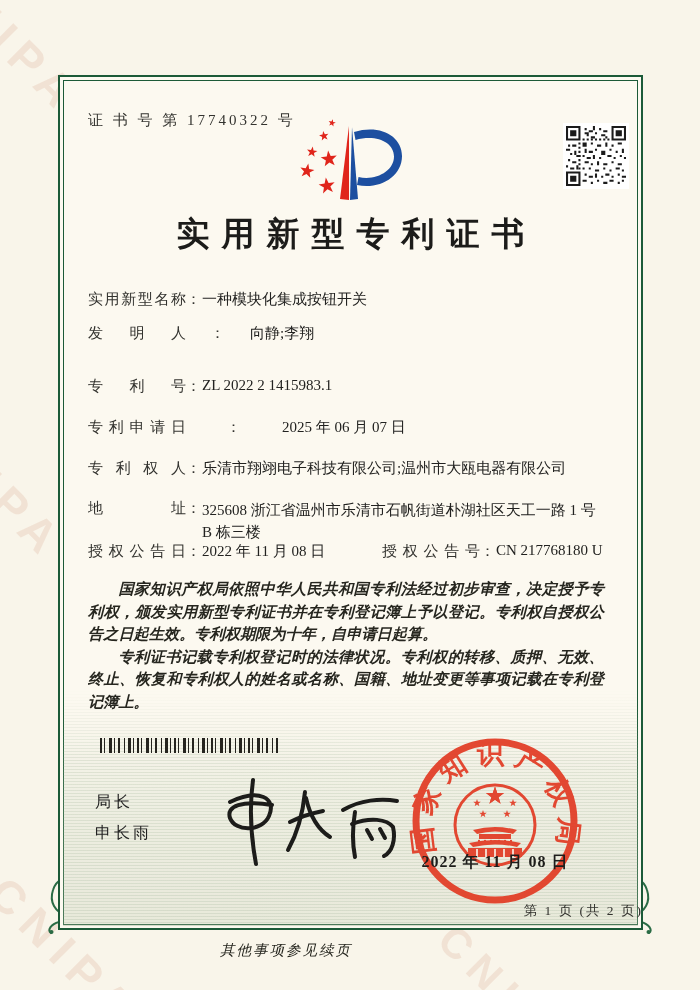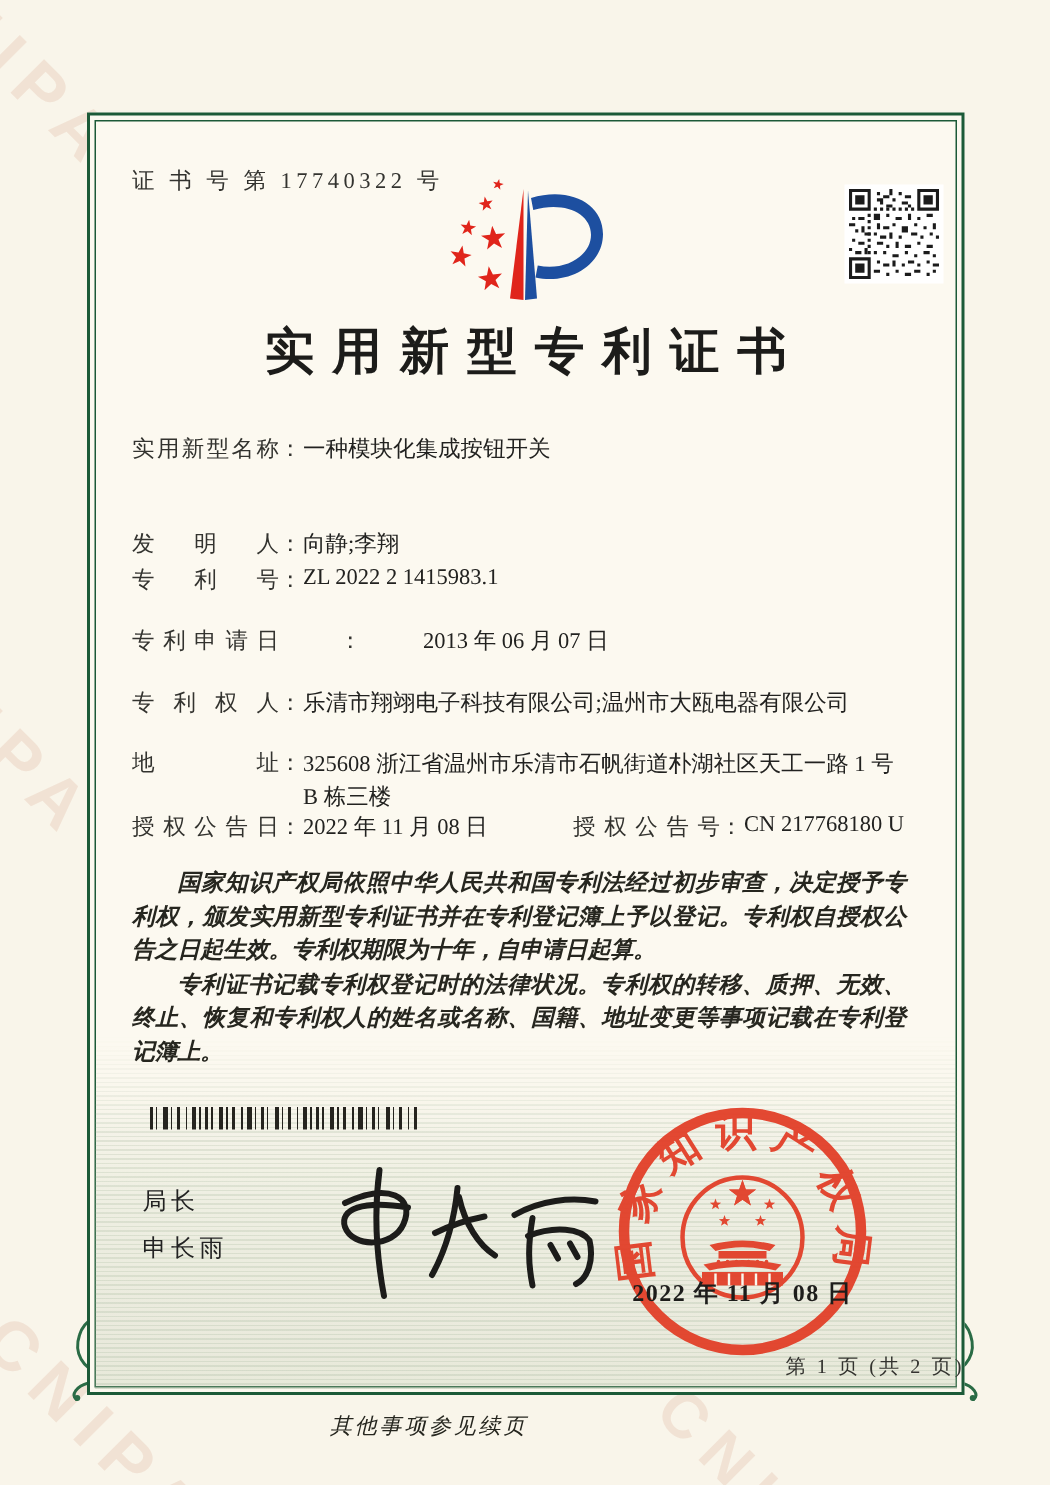--- a/index.html
+++ b/index.html
@@ -169,34 +169,34 @@
     </svg>
 
     <div class="title">实用新型专利证书</div>
 
     <div class="fields">
       <div class="frow" style="top:290px;">
         <span class="flabel">实用新型名称</span>
         <span class="fcolon">：</span>
         <span class="fvalue">一种模块化集成按钮开关</span>
       </div>
-      <div class="frow" style="top:353px;">
+      <div class="frow" style="top:324px;gap:24px;">
         <span class="flabel">发明人</span>
         <span class="fcolon">：</span>
         <span class="fvalue">向静;李翔</span>
       </div>
       <div class="frow" style="top:377px;">
         <span class="flabel">专利号</span>
         <span class="fcolon">：</span>
         <span class="fvalue">ZL 2022 2 1415983.1</span>
       </div>
       <div class="frow" style="top:418px;gap:40px;">
         <span class="flabel">专利申请日</span>
         <span class="fcolon">：</span>
-        <span class="fvalue">2013 年 06 月 07 日</span>
+        <span class="fvalue">2025 年 06 月 07 日</span>
       </div>
       <div class="frow" style="top:459px;">
         <span class="flabel">专利权人</span>
         <span class="fcolon">：</span>
         <span class="fvalue">乐清市翔翊电子科技有限公司;温州市大瓯电器有限公司</span>
       </div>
       <div class="frow" style="top:499px;">
         <span class="flabel">地址</span>
         <span class="fcolon">：</span>
         <span class="fvalue wrap">325608 浙江省温州市乐清市石帆街道朴湖社区天工一路 1 号 B 栋三楼</span>

